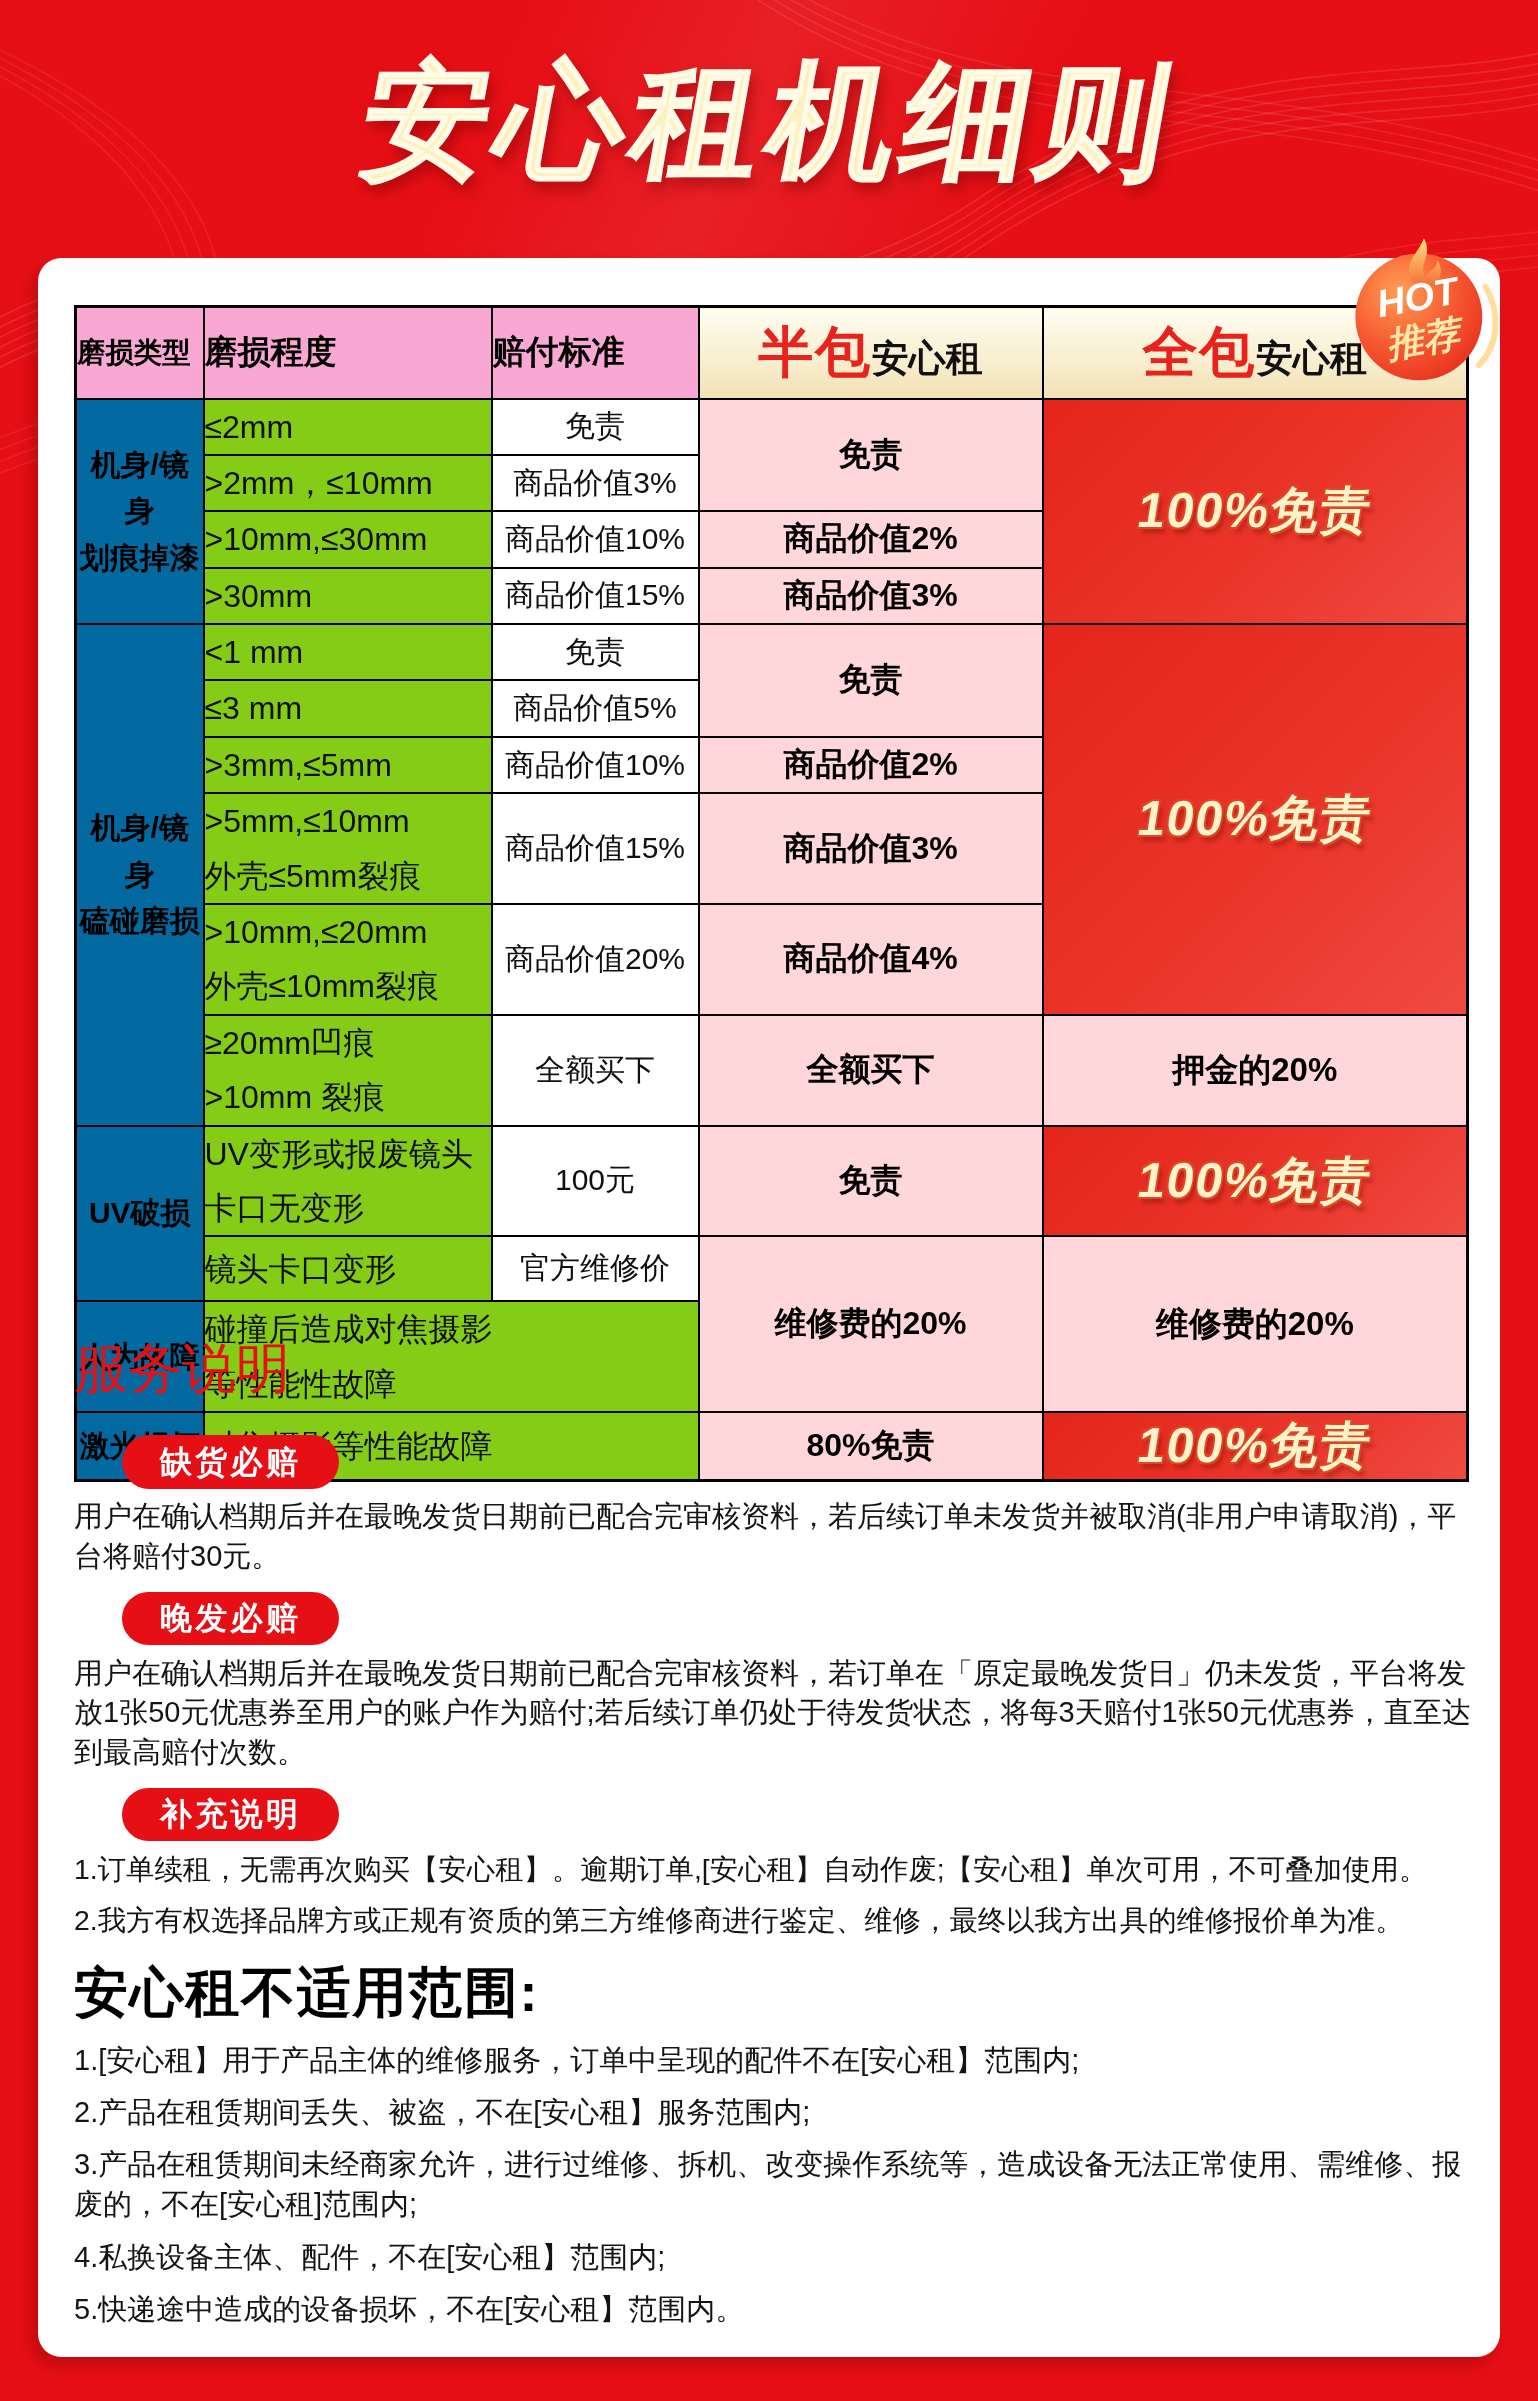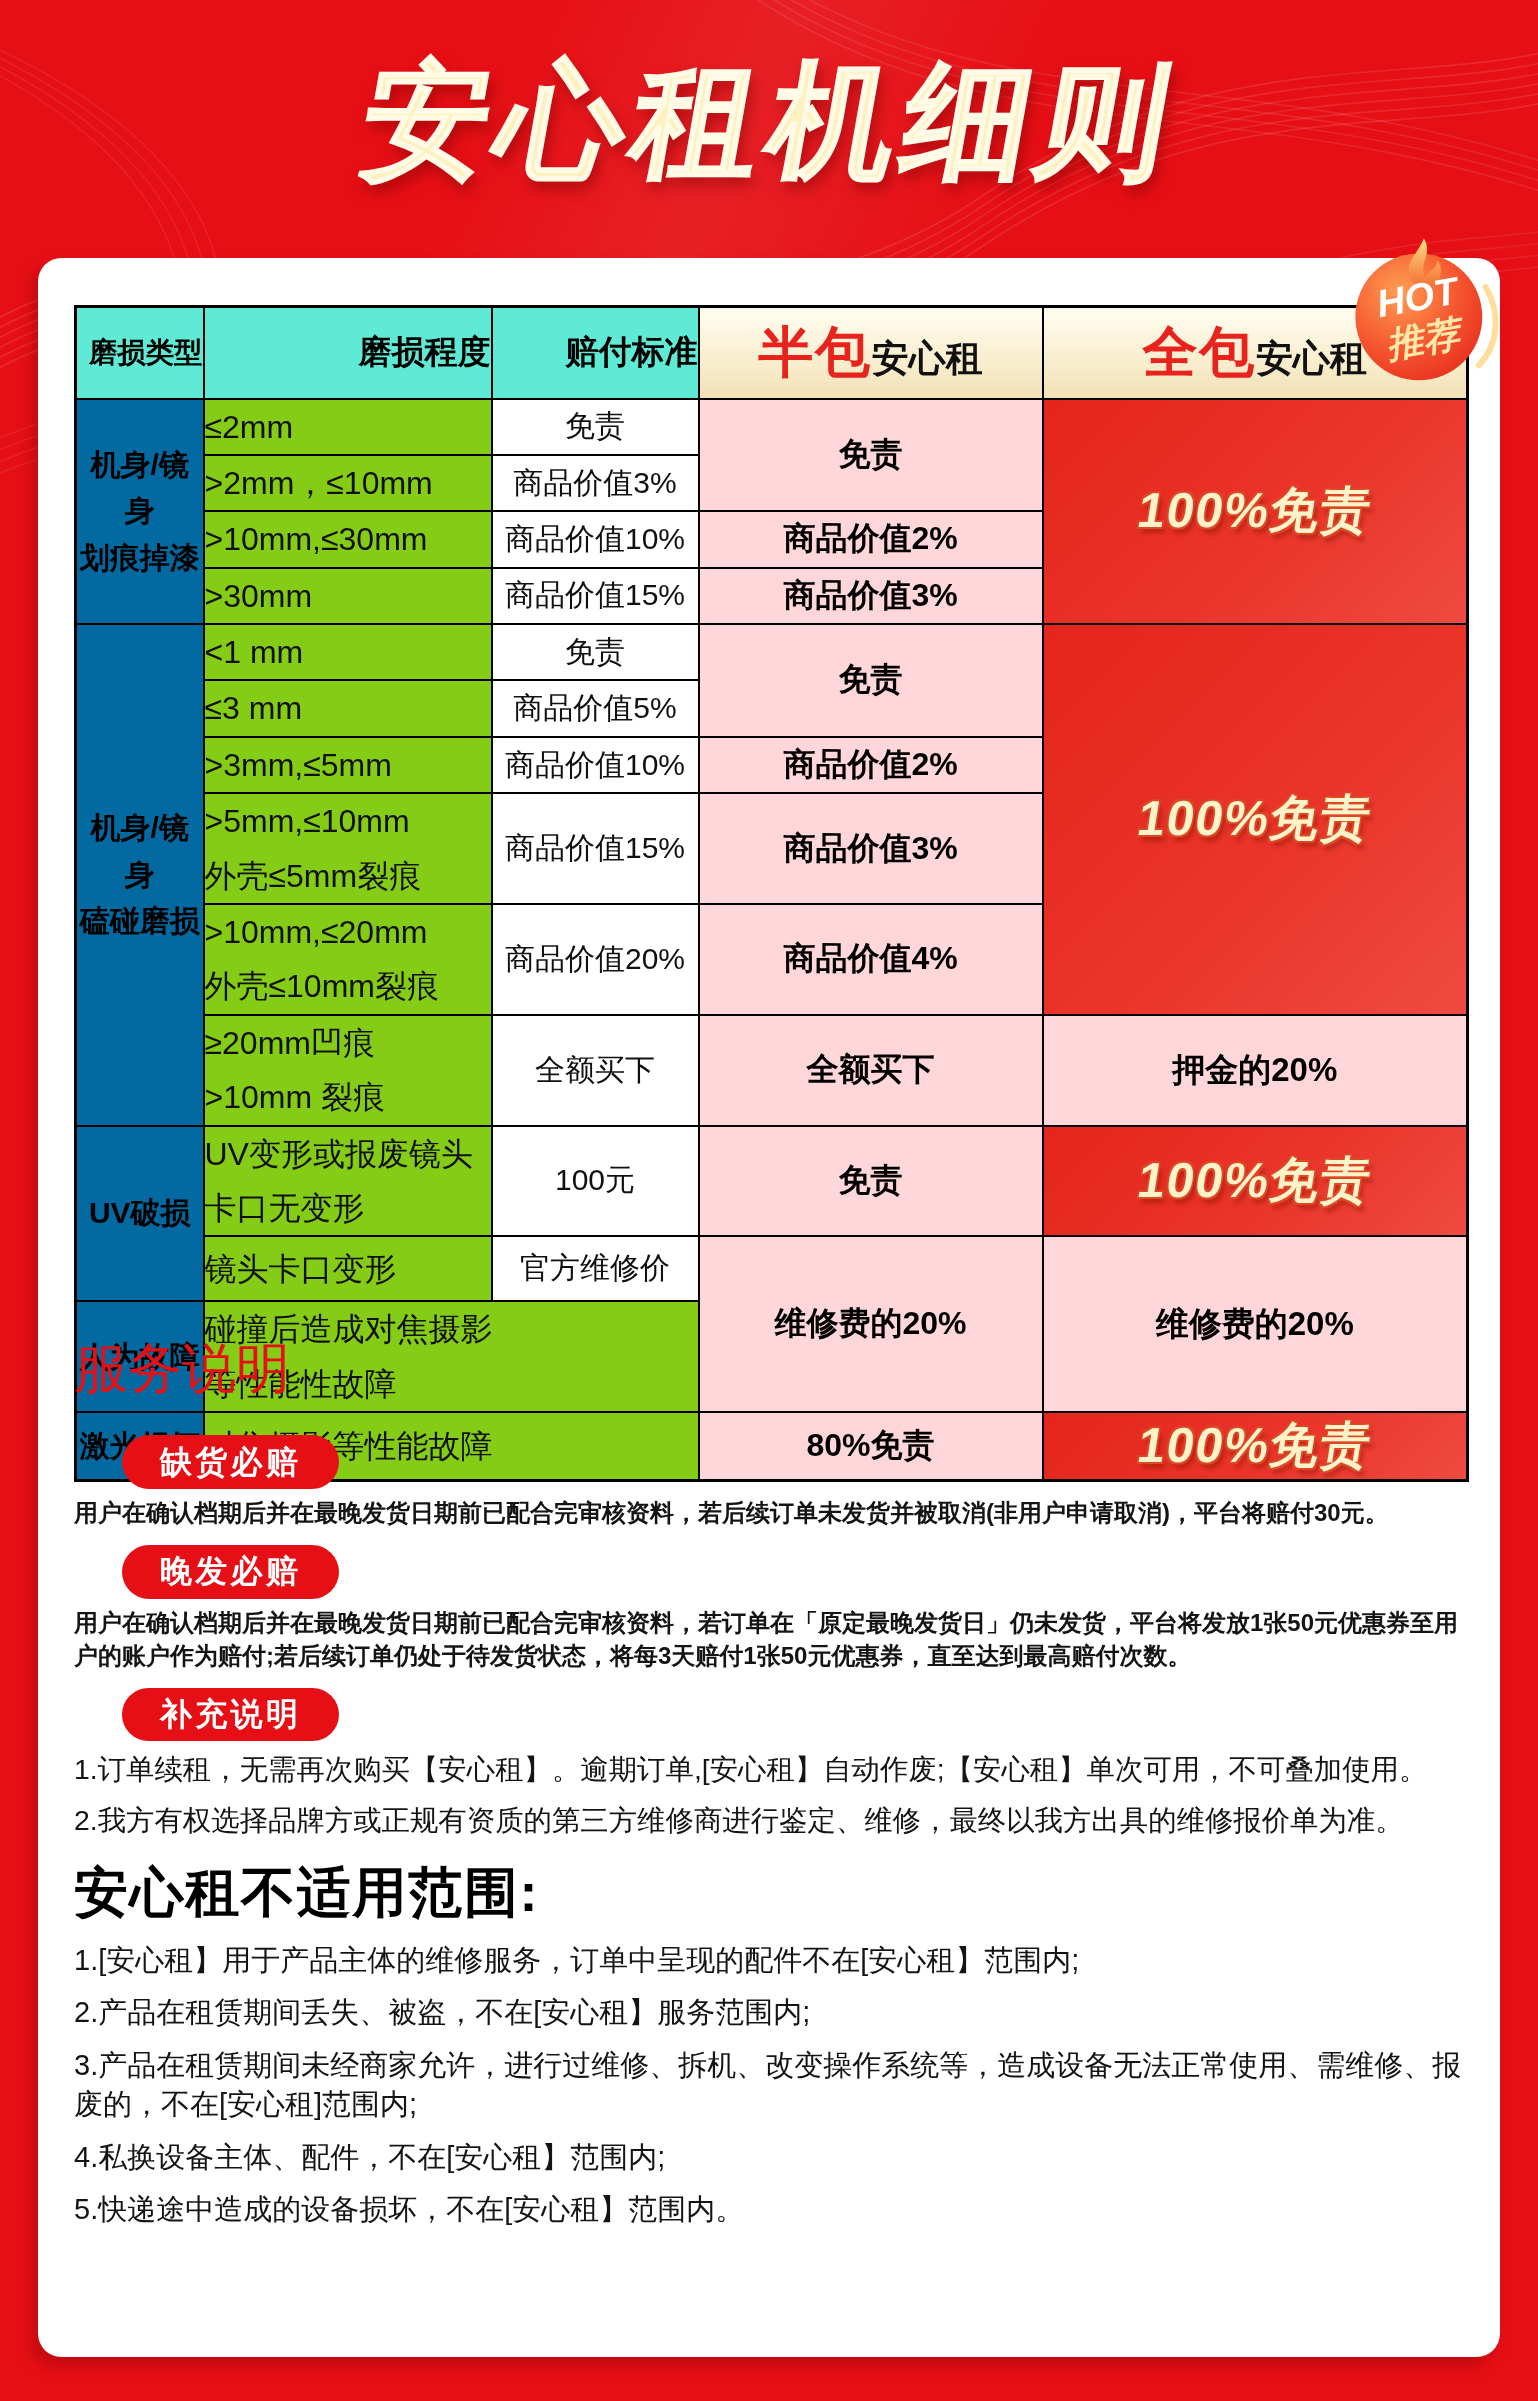--- a/index.html
+++ b/index.html
@@ -35,21 +35,21 @@
   
   .tbl-wrap{position:absolute;left:74px;top:305px;z-index:2;}
   table.tbl{
     border-collapse:collapse;table-layout:fixed;width:1391px;
     background:#fff;border:3.3px solid #000;
   }
   table.tbl th,table.tbl td{
     border:2.5px solid #000;vertical-align:middle;padding:0;
     overflow:hidden;
   }
-  .h-pink{background:#5eead4;font-weight:700;text-align:right;}
+  .h-pink{background:#f9a8d4;font-weight:700;text-align:left;}
   .h-type{font-size:28.4px;}
   .h-mid{font-size:33px;}
   .h-cream{
     background:linear-gradient(180deg,#fffdf0 0%,#f8edcd 60%,#f1e0b4 100%);
     text-align:center;white-space:nowrap;
   }
   .plan-red{font-size:55px;font-weight:900;color:#e8231d;letter-spacing:1.7px;}
   .plan-black{font-size:37px;font-weight:900;color:#111;}
   .t-type{background:#0369a1;font-size:30px;font-weight:700;text-align:center;white-space:pre-line;line-height:1.55;}
   .t-deg{background:#84cc16;font-size:32px;font-weight:500;text-align:left;padding-left:37px;white-space:pre-line;line-height:1.7;color:#101010;}
@@ -69,21 +69,21 @@
   .content{
     position:absolute;left:74px;top:1339px;width:1399px;z-index:2;color:#141414;
   }
   .svc-heading{font-size:54px;font-weight:400;color:#e60f15;line-height:1.1;margin:0 0 37px 0;}
   .pill-row{margin:15px 0 8.4px 0;padding-left:48px;}
   .pill{
     display:inline-block;background:#e60f15;color:#fff;
     font-size:32px;font-weight:700;letter-spacing:3.3px;
     padding:9.2px 38px;border-radius:33px;line-height:1.1;
   }
-  .para{font-size:24px;font-weight:700;line-height:1.37;margin:0 0 15px 0;}
+  .para{font-size:29px;font-weight:400;line-height:1.37;margin:0 0 15px 0;}
   .supp-item{font-size:28.4px;font-weight:500;line-height:1.4;margin:0 0 11.7px 0;}
   .scope-heading{font-size:54px;font-weight:900;color:#000;margin:22px 0 18.4px 0;line-height:1.1;letter-spacing:1.7px;}
   .scope-item{font-size:29px;font-weight:500;line-height:1.37;margin:0 0 12.6px 0;}
 </style>
 </head>
 <body>
 
 <svg class="waves" viewBox="0 0 1839 620" xmlns="http://www.w3.org/2000/svg">
   <g stroke="#ffffff" fill="none">
     <g stroke-width="2" opacity="0.10">

